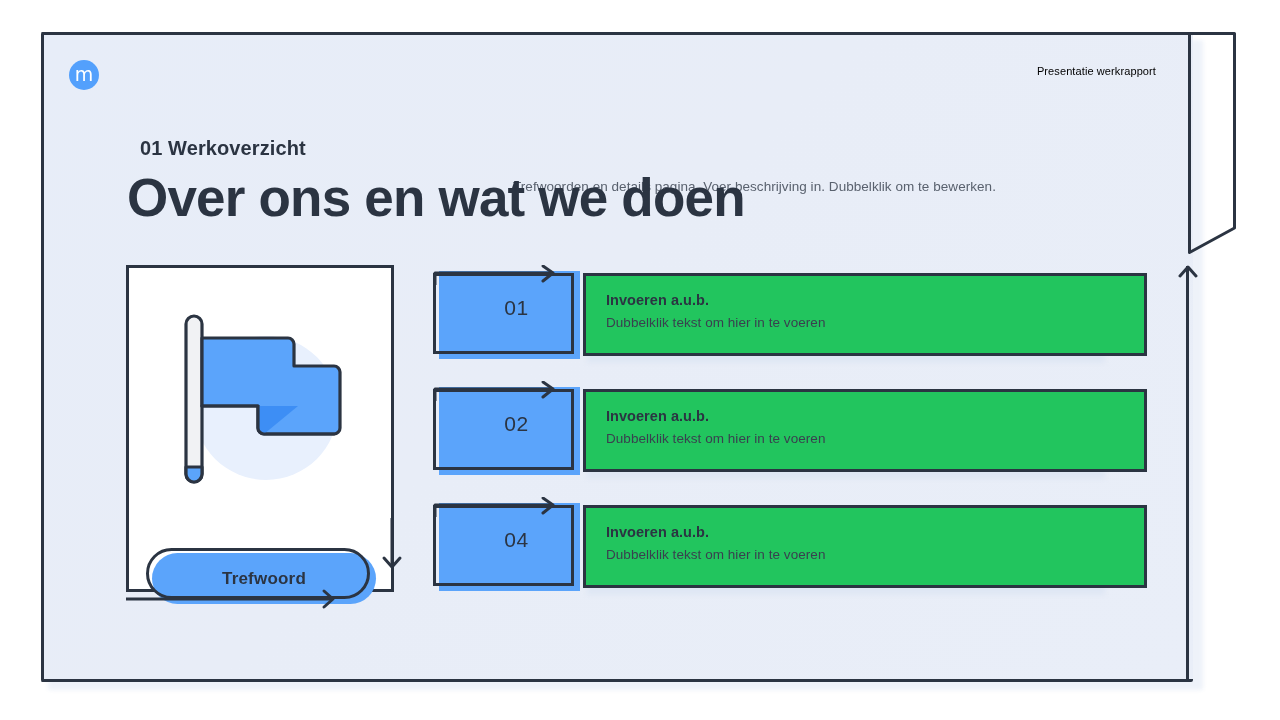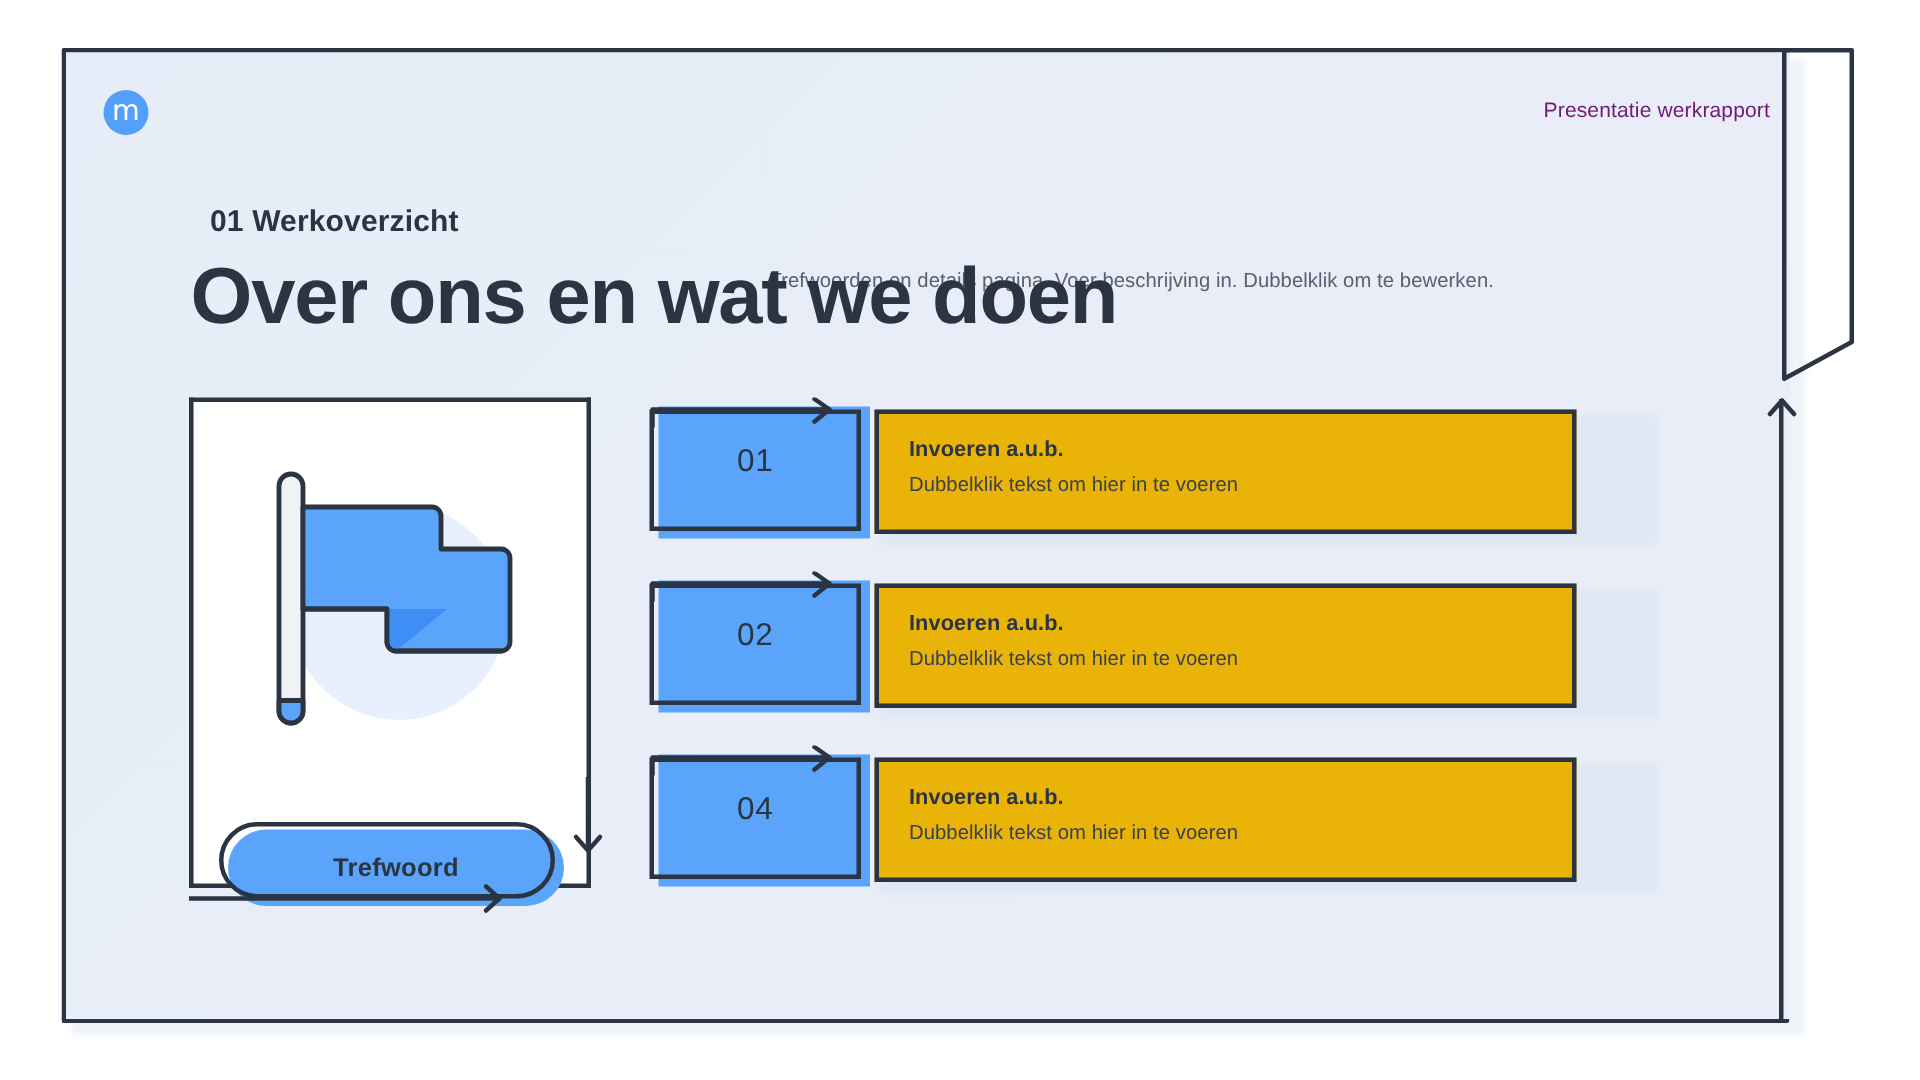--- a/index.html
+++ b/index.html
@@ -91,24 +91,24 @@
     font-size: 19px;
     font-weight: 500;
     line-height: 1;
     font-family: "DejaVu Sans", sans-serif;
     margin-top: -1px;
   }
 
   
   .header-right {
     position: absolute;
-    right: 100px;
+    right: 124px;
     top: 65px;
-    font-size: 14px;
-    color: #701a75;
+    font-size: 11px;
+    color: #000000;
     letter-spacing: 0.1px;
   }
 
   
   .eyebrow {
     position: absolute;
     left: 140px;
     top: 137px;
     font-size: 20px;
     font-weight: bold;
@@ -270,21 +270,21 @@
     position: absolute;
     left: 0px;
     top: 8px;
     width: 141px;
     height: 81px;
     border: 3px solid #2b3442;
     background: transparent;
   }
   .num-text {
     position: absolute;
-    left: 0px;
+    left: 13px;
     top: 8px;
     width: 141px;
     height: 70px;
     display: flex;
     align-items: center;
     justify-content: center;
     font-size: 21px;
     color: #2b3442;
     letter-spacing: 0.5px;
     z-index: 3;
@@ -306,23 +306,23 @@
     top: 12px;
     width: 518px;
     height: 86px;
     background: #dfe7f4;
     filter: blur(2px);
   }
   .content-box {
     position: absolute;
     left: 150px;
     top: 8px;
-    width: 468px;
+    width: 564px;
     height: 83px;
-    background: #eab308;
+    background: #22c55e;
     border: 3px solid #2b3442;
     padding: 16px 4px 0 20px;
   }
   .content-title {
     font-size: 14.5px;
     font-weight: bold;
     color: #2b3442;
     letter-spacing: 0.05px;
     margin-bottom: 7px;
   }

